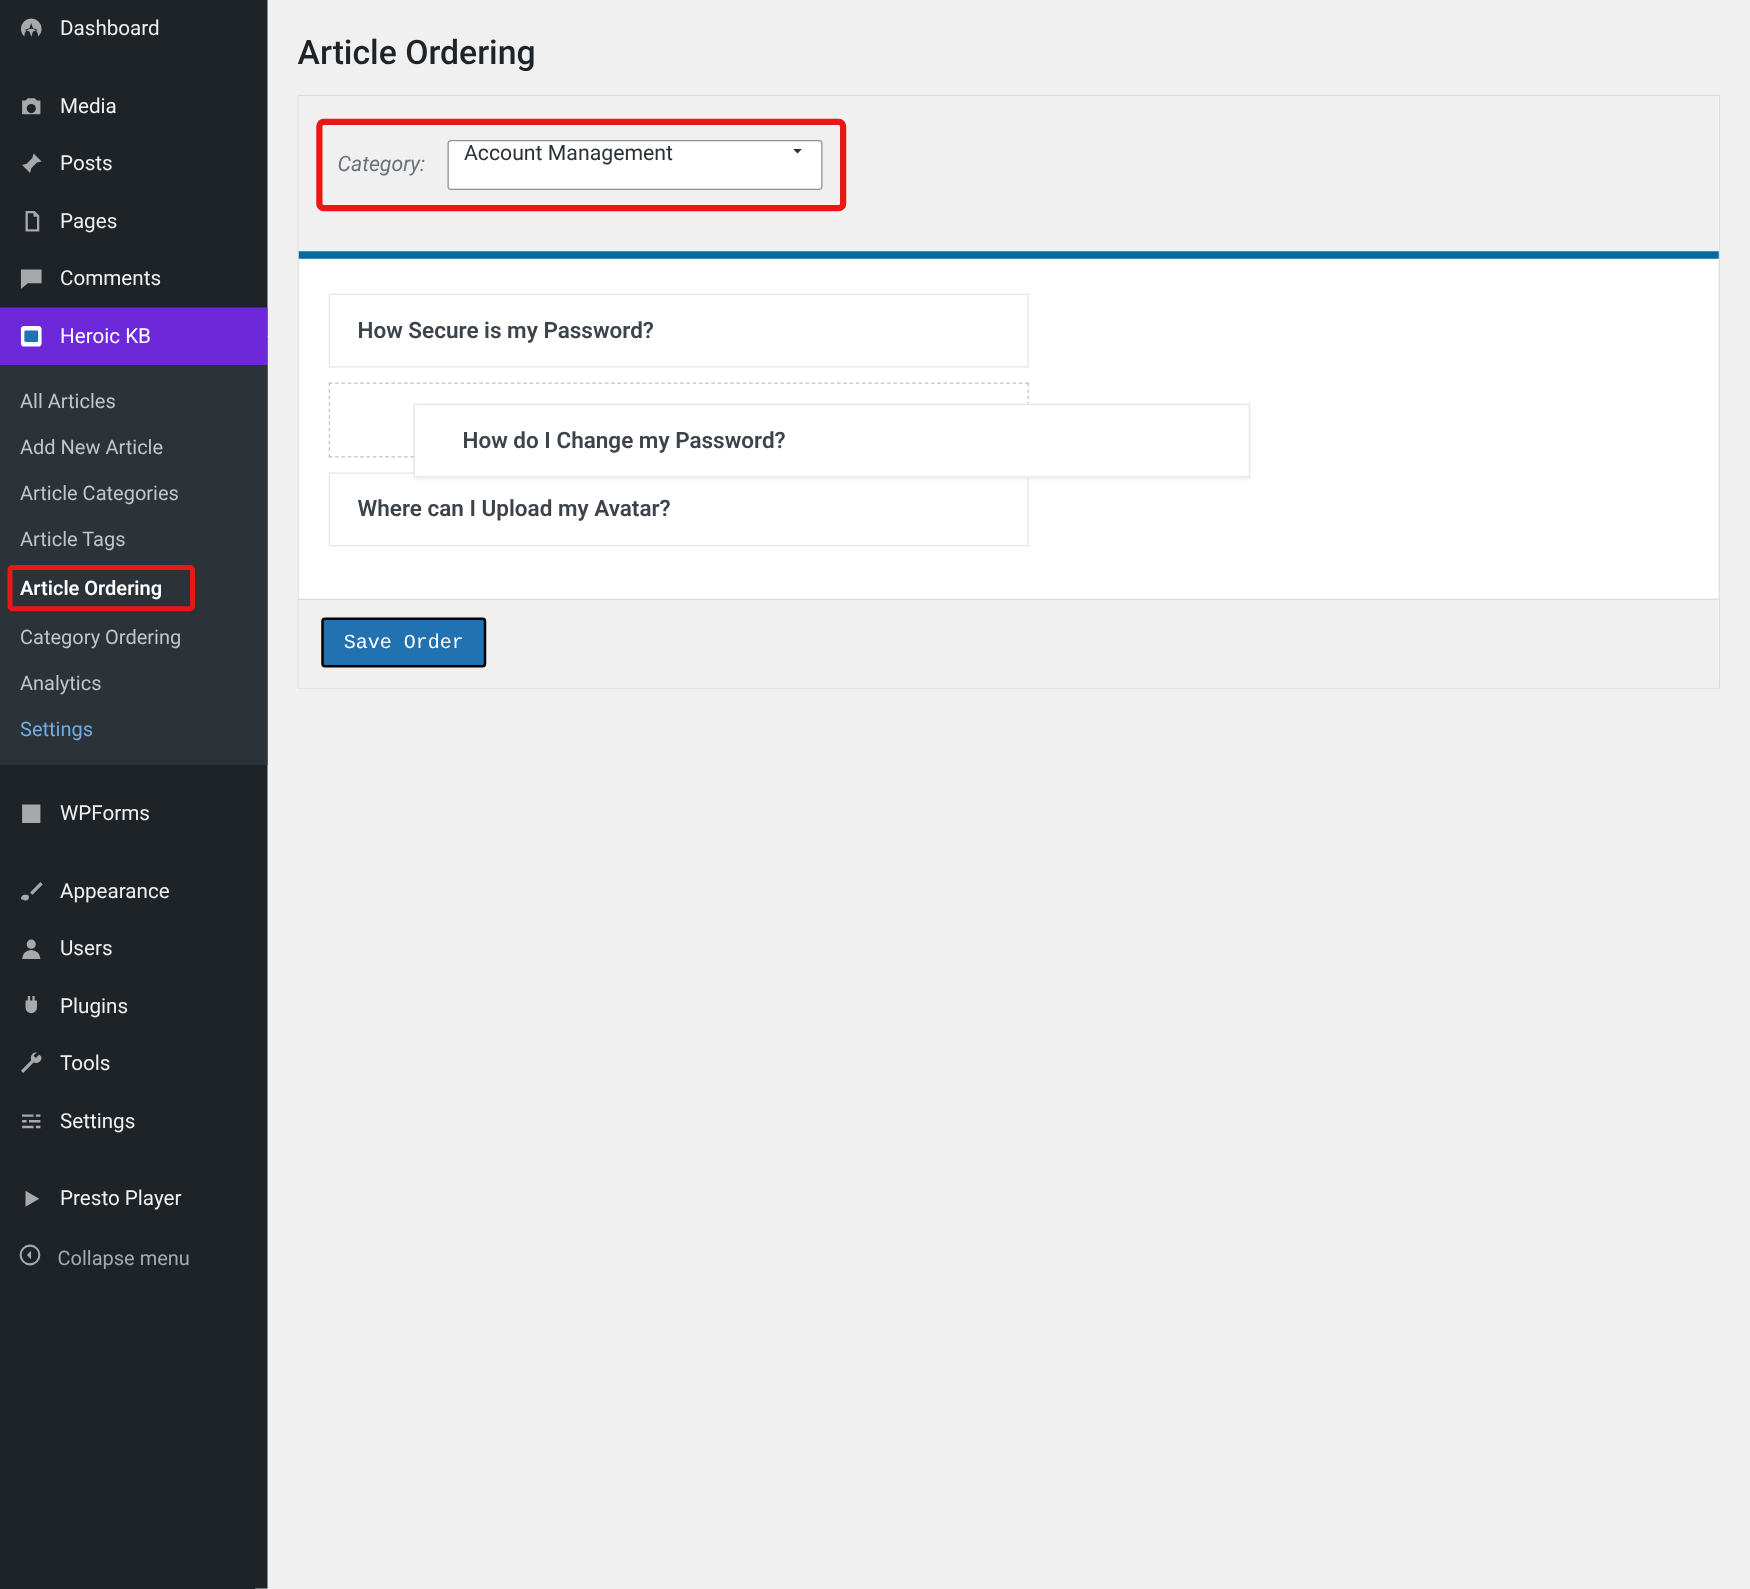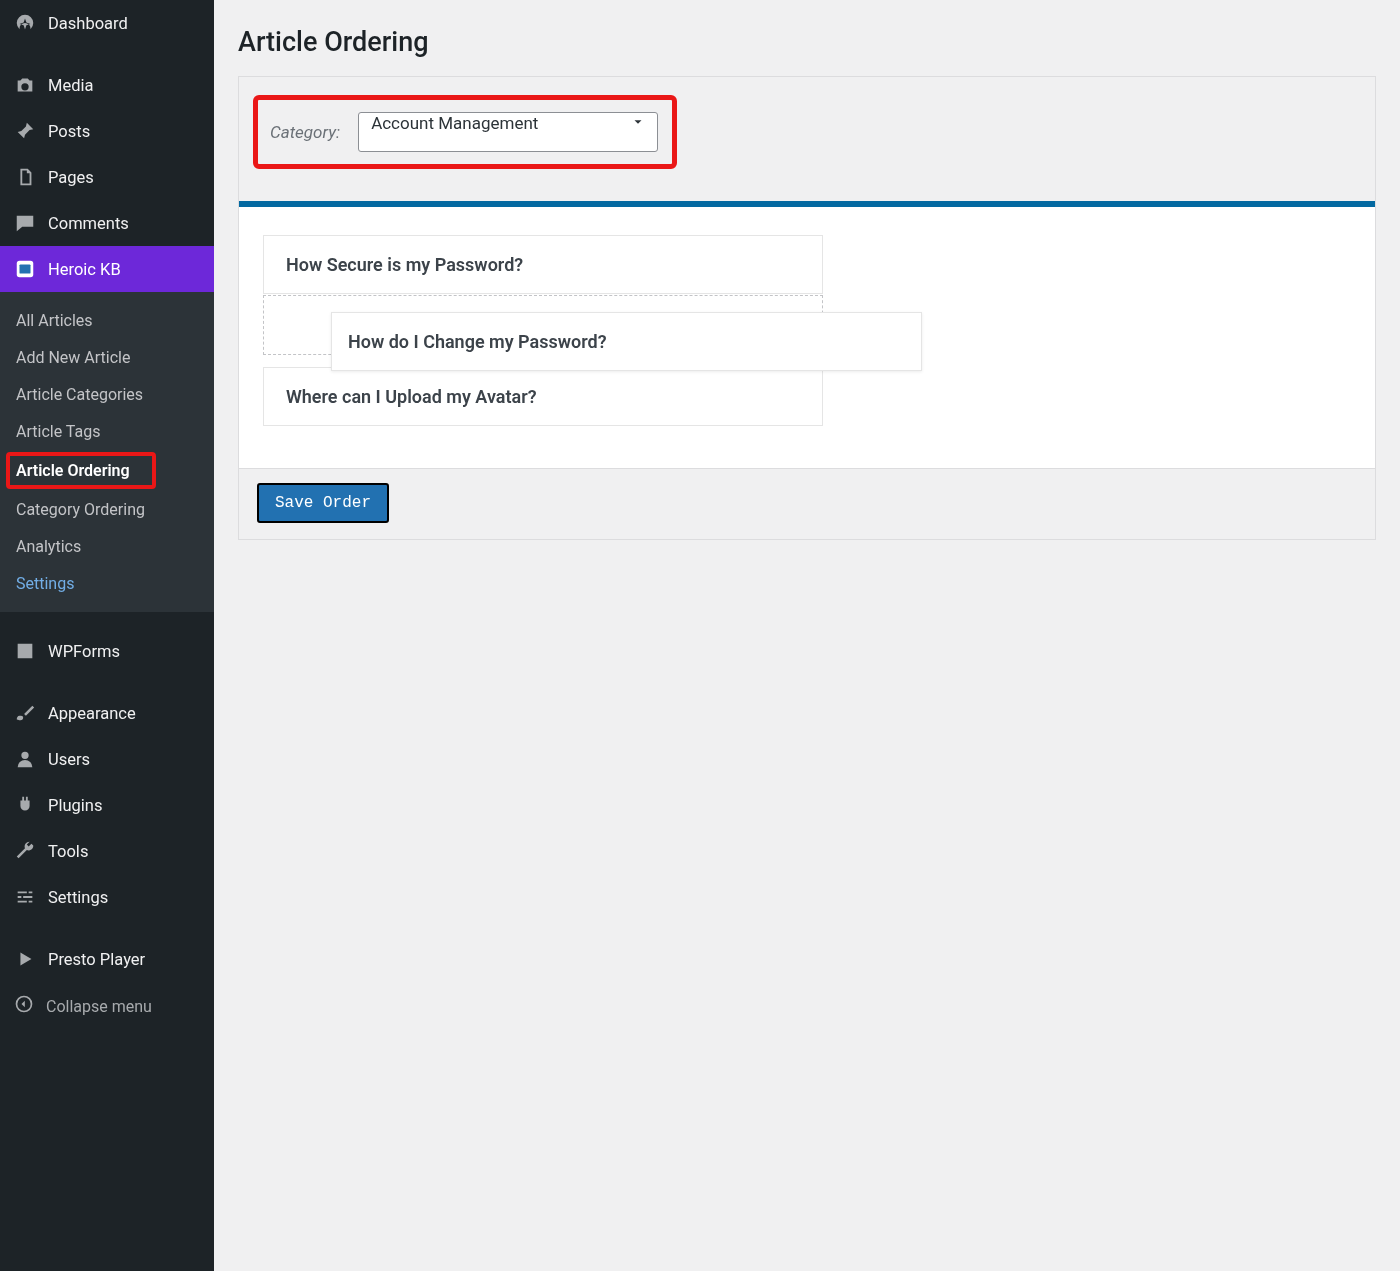--- a/index.html
+++ b/index.html
@@ -125,39 +125,39 @@
   .select .chev svg { width: 14px; height: 14px; fill: #2c3338; }
 
   .panel-body { padding: 28px 24px 42px 24px; }
   .article-row {
     border: 1px solid #e5e5e5;
     background: #fff;
     padding: 18px 22px;
     font-size: 18px;
     font-weight: 600;
     color: #3c434a;
-    margin-bottom: 1px;
+    margin-bottom: 12px;
     width: 560px;
     cursor: grab;
   }
   .drop-slot {
     width: 560px;
     height: 60px;
     border: 1px dashed #c3c4c7;
     background: #fff;
     margin-bottom: 12px;
     position: relative;
   }
   .dragging {
     position: absolute;
     left: 67px; top: 16px;
-    width: 591px;
+    width: 669px;
     border: 1px solid #e5e5e5;
     background: #fff;
-    padding: 18px 16px;
+    padding: 18px 38px;
     font-size: 18px;
     font-weight: 600;
     color: #3c434a;
     box-shadow: 0 1px 3px rgba(0,0,0,.08);
   }
 
   .panel-foot {
     background: #f0f0f1;
     border-top: 1px solid #dcdcde;
     padding: 14px 18px 16px 18px;

